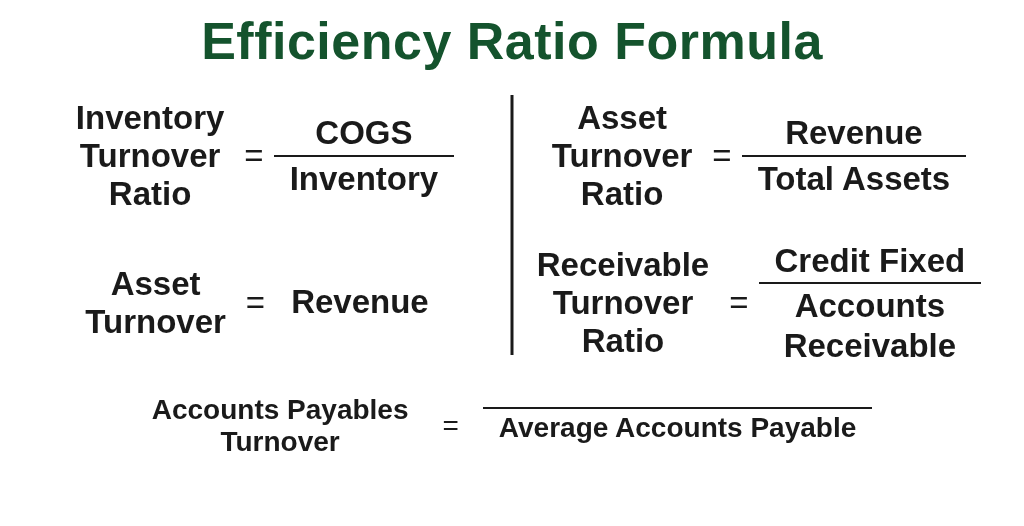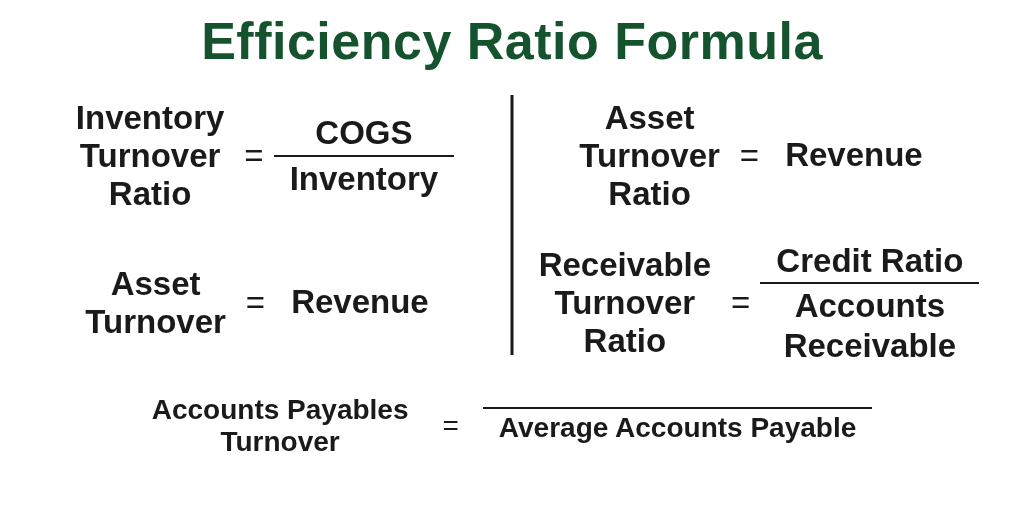--- a/index.html
+++ b/index.html
@@ -121,20 +121,21 @@
     <div class="cell-right">
       <div class="formula">
         <div class="name">
           <div>Asset</div>
           <div>Turnover</div>
           <div>Ratio</div>
         </div>
         <div class="eq">=</div>
         <div class="frac">
           <div class="num">Revenue</div>
+          <div class="den">Total Assets</div>
         </div>
       </div>
     </div>
   </div>
 
   <div class="row">
     <div class="cell-left">
       <div class="formula">
         <div class="name">
           <div>Asset</div>
@@ -148,21 +149,21 @@
     </div>
     <div class="cell-right">
       <div class="formula">
         <div class="name">
           <div>Receivable</div>
           <div>Turnover</div>
           <div>Ratio</div>
         </div>
         <div class="eq">=</div>
         <div class="frac">
-          <div class="num">Credit Ratio</div>
+          <div class="num">Credit Fixed</div>
           <div class="den">
             <div>Accounts</div>
             <div>Receivable</div>
           </div>
         </div>
       </div>
     </div>
   </div>
 
   <div class="row-bottom">

